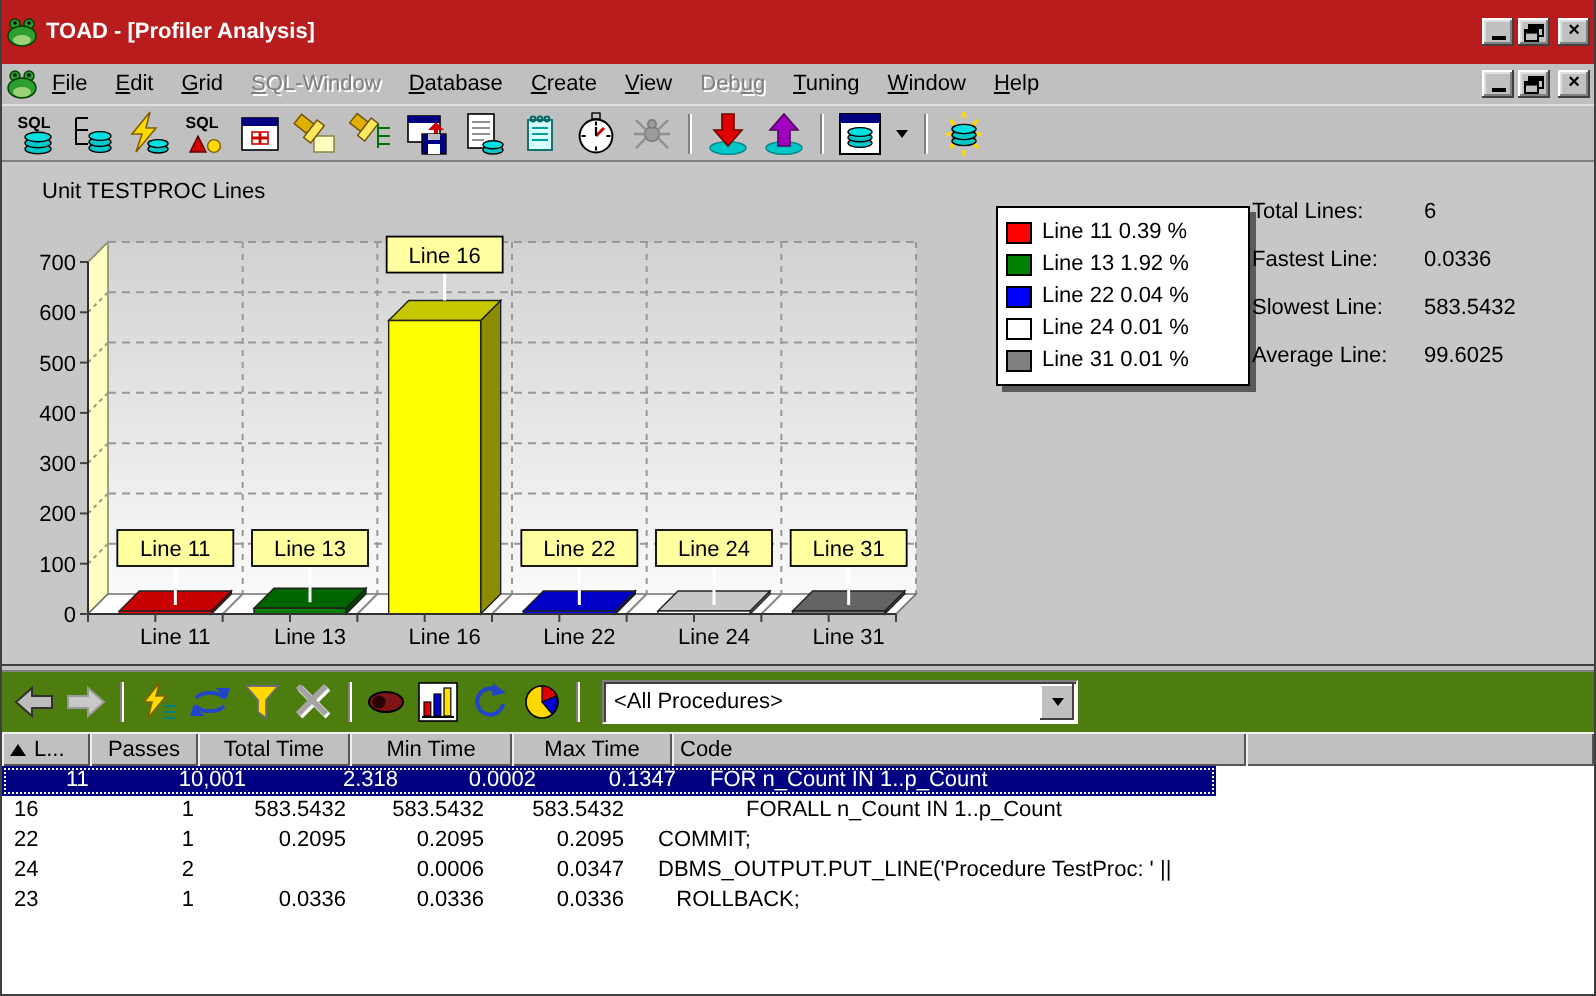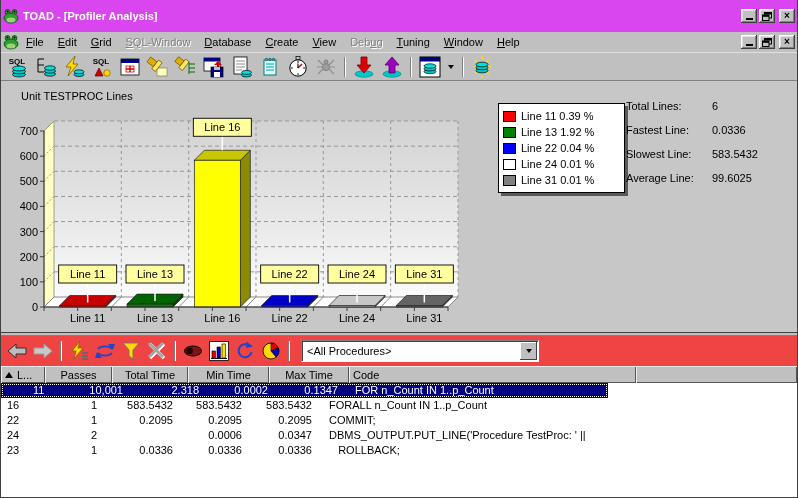--- a/index.html
+++ b/index.html
@@ -1,41 +1,41 @@
 <!DOCTYPE html>
 <html><head>
 <meta charset="utf-8">
 <style>
   * { margin:0; padding:0; box-sizing:border-box; }
   html,body { width:798px; height:498px; }
   body { font-family:"Liberation Sans","DejaVu Sans",sans-serif; font-size:11px; color:#000; background:#c0c0c0; }
   .window { width:798px; height:498px; border-left:1px solid #404040; border-right:1px solid #404040; border-bottom:1px solid #404040; display:flex; flex-direction:column; overflow:hidden; background:#c0c0c0; }
 
   
-  .titlebar { height:18px; background:#d946ef; display:flex; align-items:center; padding:16px 2px; flex:none; }
+  .titlebar { height:18px; background:#b91c1c; display:flex; align-items:center; padding:16px 2px; flex:none; }
   .titlebar .ttext { color:#fff; font-weight:bold; font-size:11px; margin-left:4px; flex:1; white-space:nowrap; }
   .wbtns { display:flex; gap:2px; }
   .wbtn { width:16px; height:14px; background:#c0c0c0; box-shadow:inset -1px -1px 0 #404040, inset 1px 1px 0 #fff, inset -2px -2px 0 #808080, inset 2px 2px 0 #dfdfdf; display:flex; align-items:center; justify-content:center; font-size:10px; font-weight:bold; line-height:10px; }
   .wbtn.close { margin-left:2px; }
   .min-glyph { width:7px; height:2px; background:#000; margin-top:6px; }
 
   
   .menubar { height:20px; background:#c0c0c0; display:flex; align-items:center; padding:0 2px; flex:none; }
   .menu-item { padding:2px 7px; white-space:nowrap; }
   .menu-item.disabled { color:#808080; text-shadow:1px 1px 0 #fff; }
   .menubar .spacer { flex:1; }
 
   
   .toolbar { height:28px; background:#c0c0c0; display:flex; align-items:center; padding:0 4px; gap:2px; flex:none; border-top:1px solid #dfdfdf; }
   .tbtn { width:26px; height:24px; display:flex; align-items:center; justify-content:center; flex:none; }
   .sep { width:2px; height:20px; border-left:1px solid #808080; border-right:1px solid #fff; margin:0 3px; flex:none; }
   .ddcaret { width:12px; height:22px; display:flex; align-items:center; justify-content:center; }
   .caret-down { width:0; height:0; border-left:3px solid transparent; border-right:3px solid transparent; border-top:4px solid #000; }
 
-  .toolbar2 { height:30px; background:#ef4444; display:flex; align-items:center; padding:0 4px; gap:2px; flex:none; }
+  .toolbar2 { height:30px; background:#4d7c0f; display:flex; align-items:center; padding:0 4px; gap:2px; flex:none; }
   .tbtn2 { width:24px; height:22px; display:flex; align-items:center; justify-content:center; flex:none; }
 
   .combo { margin-left:6px; width:238px; height:22px; background:#fff; border-top:1px solid #808080; border-left:1px solid #808080; border-bottom:1px solid #fff; border-right:1px solid #fff; box-shadow:inset 1px 1px 0 #404040; display:flex; align-items:center; }
   .combo .cval { flex:1; padding:0 5px; white-space:nowrap; overflow:hidden; }
   .combo .ddbtn { width:17px; height:18px; margin-right:1px; background:#c0c0c0; box-shadow:inset -1px -1px 0 #404040, inset 1px 1px 0 #fff; display:flex; align-items:center; justify-content:center; }
 
   
   .panel { height:252px; position:relative; background:#c7c7c7; flex:none; border-top:1px solid #808080; }
   .chart-title { position:absolute; left:20px; top:9px; }
   .chart-svg { position:absolute; left:0; top:0; }
@@ -489,21 +489,21 @@
         </span>
     </span>
   </div>
 
   <div class="grid">
     <div class="ghead" id="ghead">
         <div class="hcell" style="width: 44px;">
           <span class="sort-up"></span>
           <span>L...</span>
         </div>
-        <div class="hcell c-num" style="width: 67px;">
+        <div class="hcell c-num" style="width: 54px;">
           <span>Passes</span>
         </div>
         <div class="hcell c-num" style="width: 76px;">
           <span>Total Time</span>
         </div>
         <div class="hcell c-num" style="width: 81px; align-items: center;">
           <span>Min Time</span>
         </div>
         <div class="hcell c-num" style="width: 80px;">
           <span>Max Time</span>
@@ -521,21 +521,21 @@
           <div class="gcell num" style="width: 69px;">0.0002</div>
           <div class="gcell num" style="width: 70px;">0.1347</div>
           <div class="gcell code" style="width: 287px;">FOR n_Count IN 1..p_Count</div>
         </div>
         <div class="grow">
           <div class="gcell first" style="width: 44px;">16</div>
           <div class="gcell num" style="width: 61px;">1</div>
           <div class="gcell num" style="width: 76px;">583.5432</div>
           <div class="gcell num" style="width: 69px;">583.5432</div>
           <div class="gcell num" style="width: 70px;">583.5432</div>
-          <div class="gcell code" style="width: 287px;">FORALL n_Count IN 1..p_Count</div>
+          <div class="gcell code" style="width: 287px; margin-left: 44px;">FORALL n_Count IN 1..p_Count</div>
         </div>
         <div class="grow">
           <div class="gcell first" style="width: 44px;">22</div>
           <div class="gcell num" style="width: 61px;">1</div>
           <div class="gcell num" style="width: 76px;">0.2095</div>
           <div class="gcell num" style="width: 69px;">0.2095</div>
           <div class="gcell num" style="width: 70px;">0.2095</div>
           <div class="gcell code" style="width: 287px;">COMMIT;</div>
         </div>
         <div class="grow">

